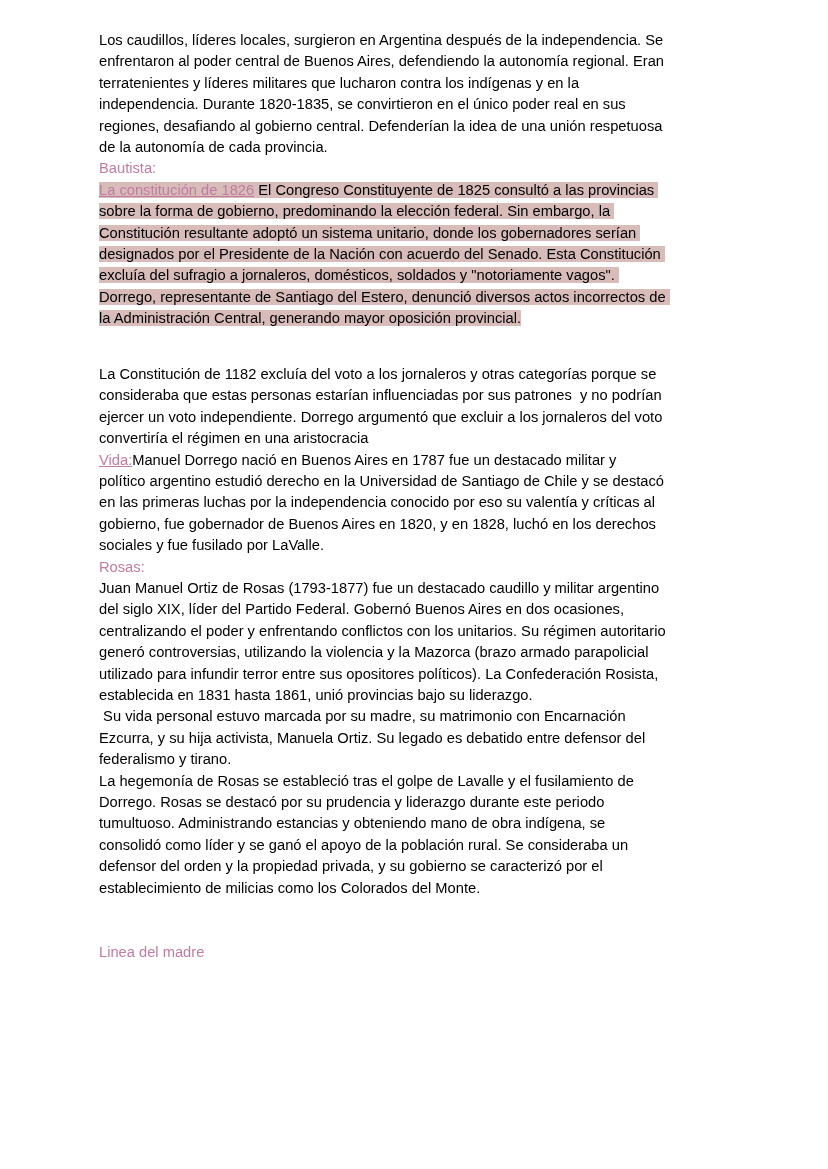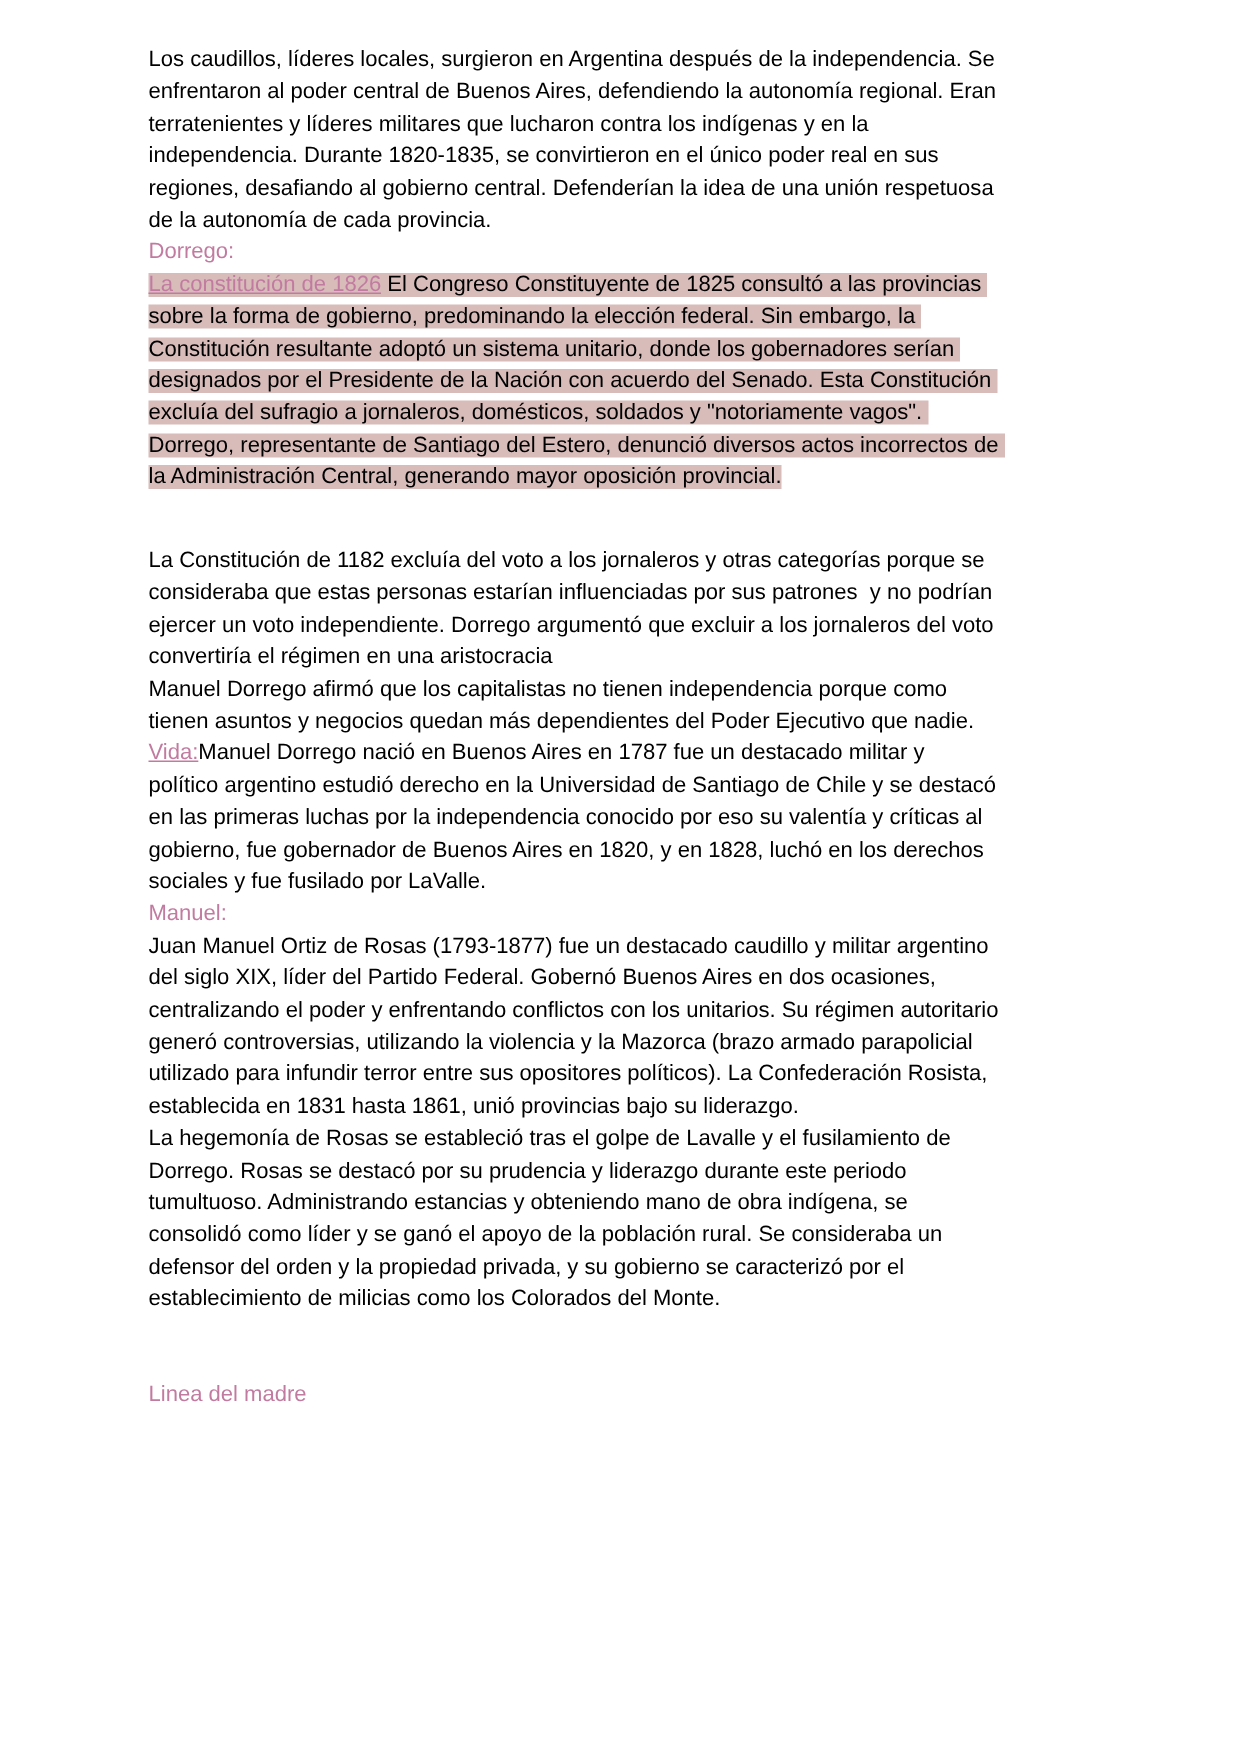--- a/index.html
+++ b/index.html
@@ -45,25 +45,25 @@
   .run-link-highlight {
     background-color: var(--highlight, #d7bcba);
   }
 </style>
 </head>
 <body>
 
 <div class="page">
   <div class="content">
       <div class="paragraph"><span class="run run-normal">Los caudillos, líderes locales, surgieron en Argentina después de la independencia. Se enfrentaron al poder central de Buenos Aires, defendiendo la autonomía regional. Eran terratenientes y líderes militares que lucharon contra los indígenas y en la independencia. Durante 1820-1835, se convirtieron en el único poder real en sus regiones, desafiando al gobierno central. Defenderían la idea de una unión respetuosa de la autonomía de cada provincia.</span></div>
-      <div class="paragraph"><span class="run run-heading">Dorrego:</span></div>
+      <div class="paragraph"><span class="run run-heading">Bautista:</span></div>
       <div class="paragraph"><span class="run run-link-highlight">La constitución de 1826</span><span class="run run-highlight"> El Congreso Constituyente de 1825 consultó a las provincias sobre la forma de gobierno, predominando la elección federal. Sin embargo, la Constitución resultante adoptó un sistema unitario, donde los gobernadores serían designados por el Presidente de la Nación con acuerdo del Senado. Esta Constitución excluía del sufragio a jornaleros, domésticos, soldados y "notoriamente vagos". Dorrego, representante de Santiago del Estero, denunció diversos actos incorrectos de la Administración Central, generando mayor oposición provincial.</span></div>
       <div class="spacer" style="height: 34.24px;"></div>
       <div class="paragraph"><span class="run run-normal">La Constitución de 1182 excluía del voto a los jornaleros y otras categorías porque se consideraba que estas personas estarían influenciadas por sus patrones  y no podrían ejercer un voto independiente. Dorrego argumentó que excluir a los jornaleros del voto convertiría el régimen en una aristocracia</span></div>
-      <div class="paragraph"><span class="run run-normal">Manuel Dorrego afirmó que los capitalistas no tienen independencia porque como tienen asuntos y negocios quedan más dependientes del Poder Ejecutivo que nadie.</span></div>
       <div class="paragraph"><span class="run run-link">Vida:</span><span class="run run-normal">Manuel Dorrego nació en Buenos Aires en 1787 fue un destacado militar y político argentino estudió derecho en la Universidad de Santiago de Chile y se destacó en las primeras luchas por la independencia conocido por eso su valentía y críticas al gobierno, fue gobernador de Buenos Aires en 1820, y en 1828, luchó en los derechos sociales y fue fusilado por LaValle.</span></div>
-      <div class="paragraph"><span class="run run-heading">Manuel:</span></div>
+      <div class="paragraph"><span class="run run-heading">Rosas:</span></div>
       <div class="paragraph"><span class="run run-normal">Juan Manuel Ortiz de Rosas (1793-1877) fue un destacado caudillo y militar argentino del siglo XIX, líder del Partido Federal. Gobernó Buenos Aires en dos ocasiones, centralizando el poder y enfrentando conflictos con los unitarios. Su régimen autoritario  generó controversias, utilizando la violencia y la Mazorca (brazo armado parapolicial utilizado para infundir terror entre sus opositores políticos). La Confederación Rosista, establecida en 1831 hasta 1861, unió provincias bajo su liderazgo.</span></div>
+      <div class="paragraph"><span class="run run-normal"> Su vida personal estuvo marcada por su madre, su matrimonio con Encarnación Ezcurra, y su hija activista, Manuela Ortiz. Su legado es debatido entre defensor del federalismo y tirano.</span></div>
       <div class="paragraph"><span class="run run-normal">La hegemonía de Rosas se estableció tras el golpe de Lavalle y el fusilamiento de Dorrego. Rosas se destacó por su prudencia y liderazgo durante este periodo tumultuoso. Administrando estancias y obteniendo mano de obra indígena, se consolidó como líder y se ganó el apoyo de la población rural. Se consideraba un defensor del orden y la propiedad privada, y su gobierno se caracterizó por el establecimiento de milicias como los Colorados del Monte.</span></div>
       <div class="spacer" style="height: 42.8px;"></div>
       <div class="paragraph"><span class="run run-heading">Linea del madre</span></div>
     </div>
 </div>
 
 </body></html>

